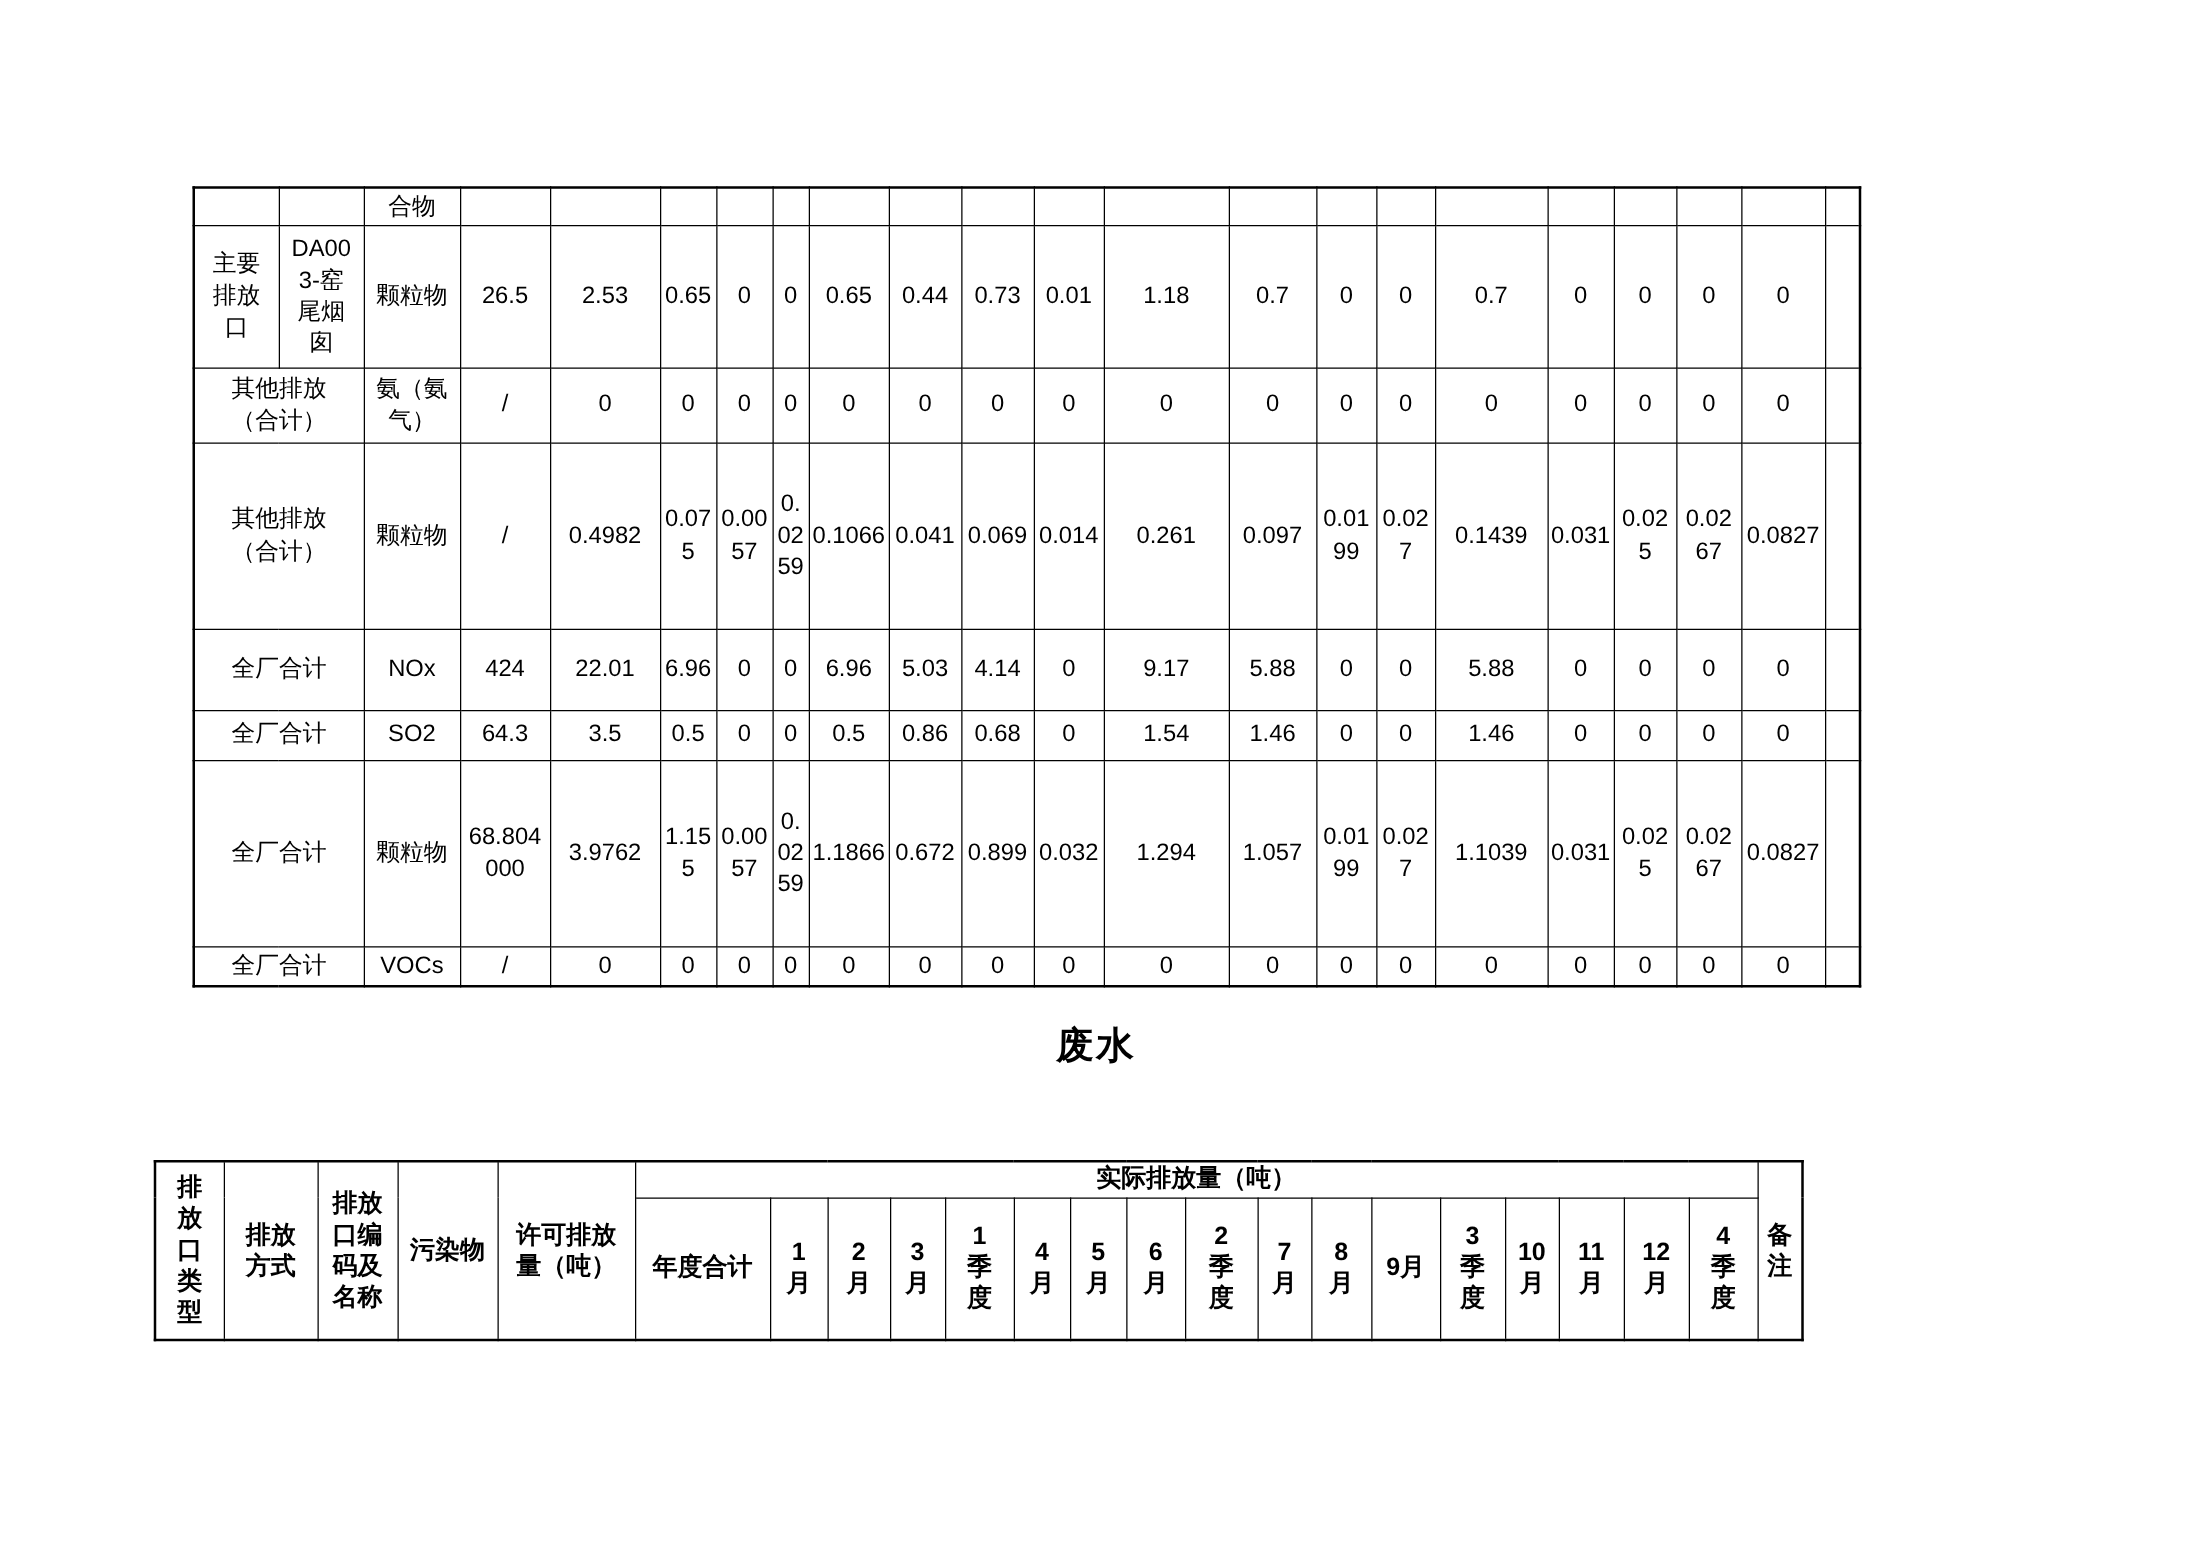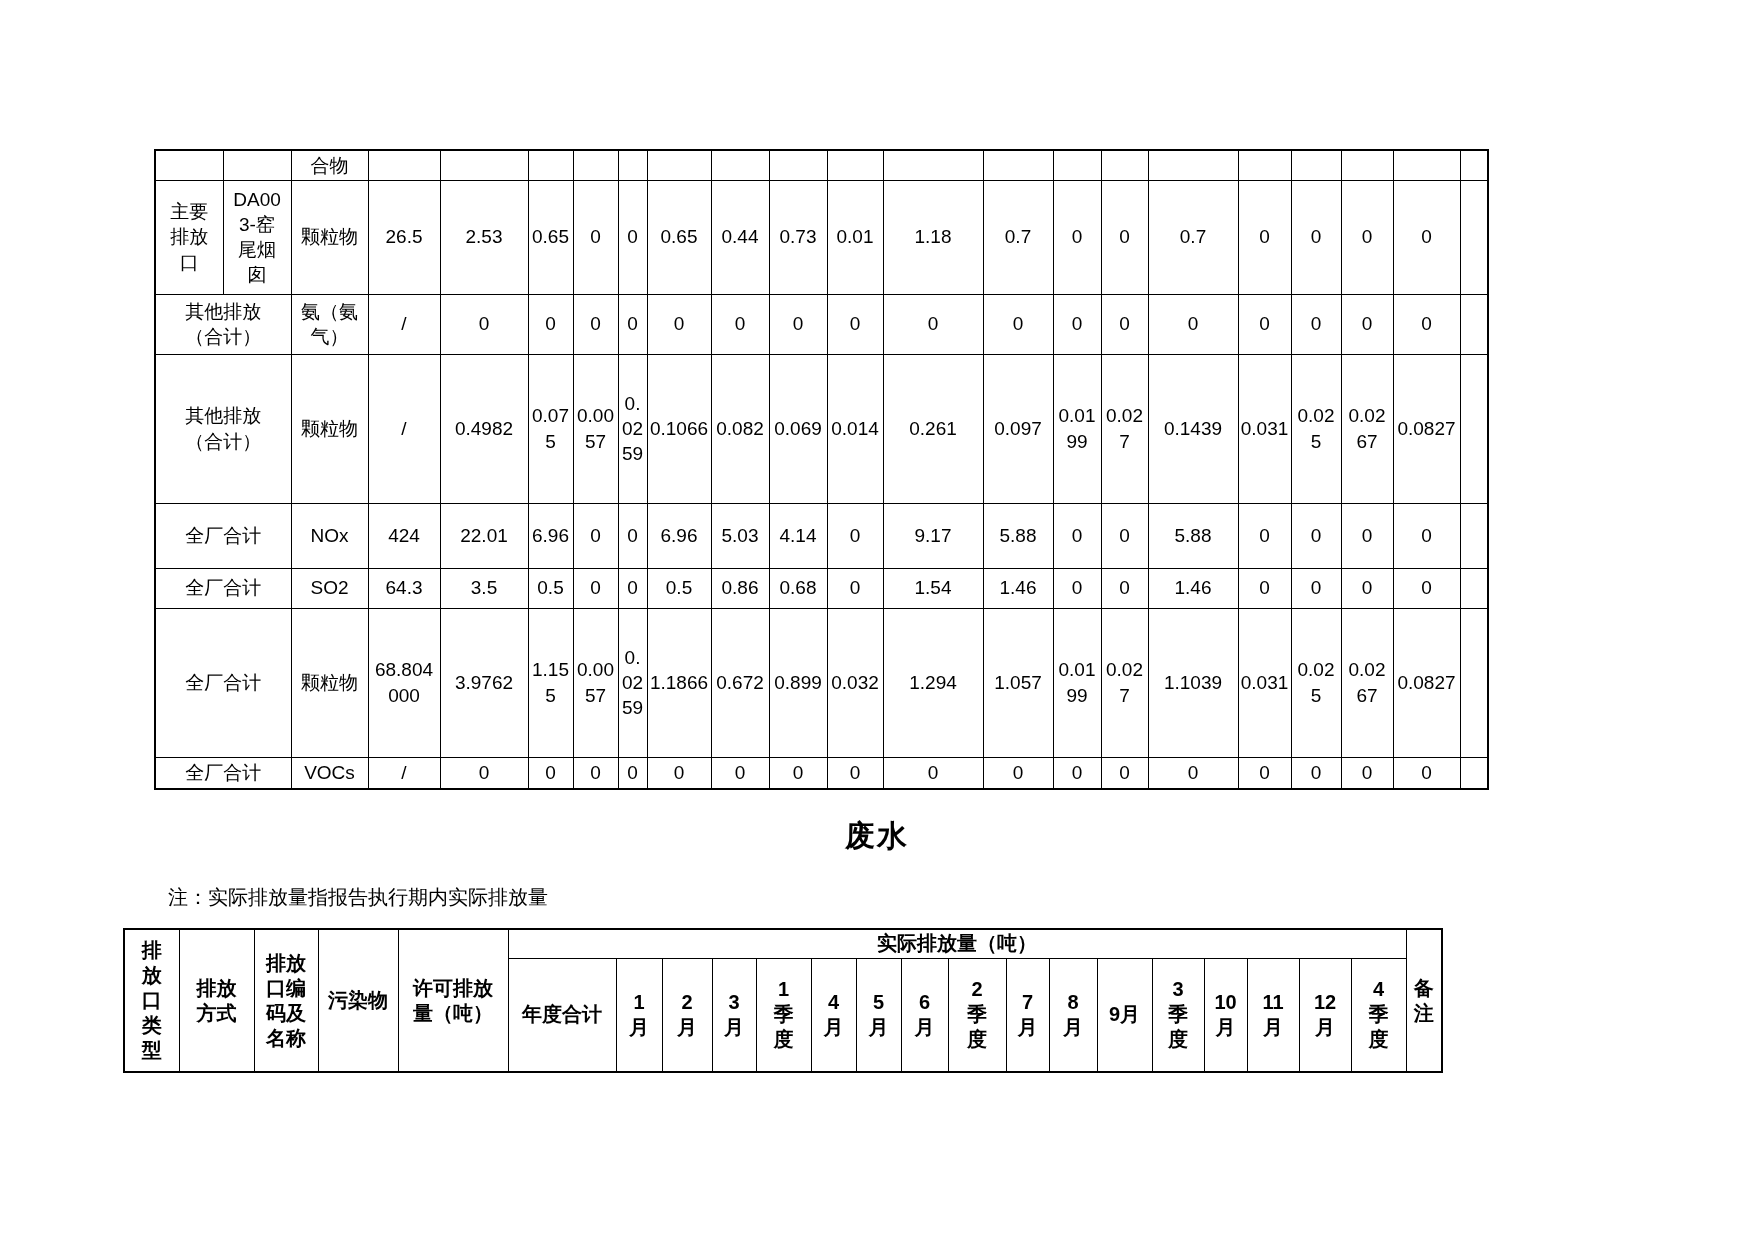--- a/index.html
+++ b/index.html
@@ -152,21 +152,21 @@
         <tr>
           <td colspan="2">其他排放
 （合计）</td>
           <td colspan="1">颗粒物</td>
           <td>/</td>
           <td>0.4982</td>
           <td>0.075</td>
           <td>0.0057</td>
           <td>0.0259</td>
           <td>0.1066</td>
-          <td>0.082</td>
+          <td>0.041</td>
           <td>0.069</td>
           <td>0.014</td>
           <td>0.261</td>
           <td>0.097</td>
           <td>0.0199</td>
           <td>0.027</td>
           <td>0.1439</td>
           <td>0.031</td>
           <td>0.025</td>
           <td>0.0267</td>
@@ -263,21 +263,20 @@
           <td>0</td>
           <td>0</td>
           <td>0</td>
           <td></td>
         </tr>
       </tbody>
   </table>
 
   <div class="ws-title">废水</div>
 
-  <div class="note">注：实际排放量指报告执行期内实际排放量</div>
 
   <table class="t2">
     <colgroup>
       <col style="width:55px">
         <col style="width:75px">
         <col style="width:64px">
       <col style="width:80px">
         <col style="width:110px">
         <col style="width:108px">
       <col style="width:46px">

